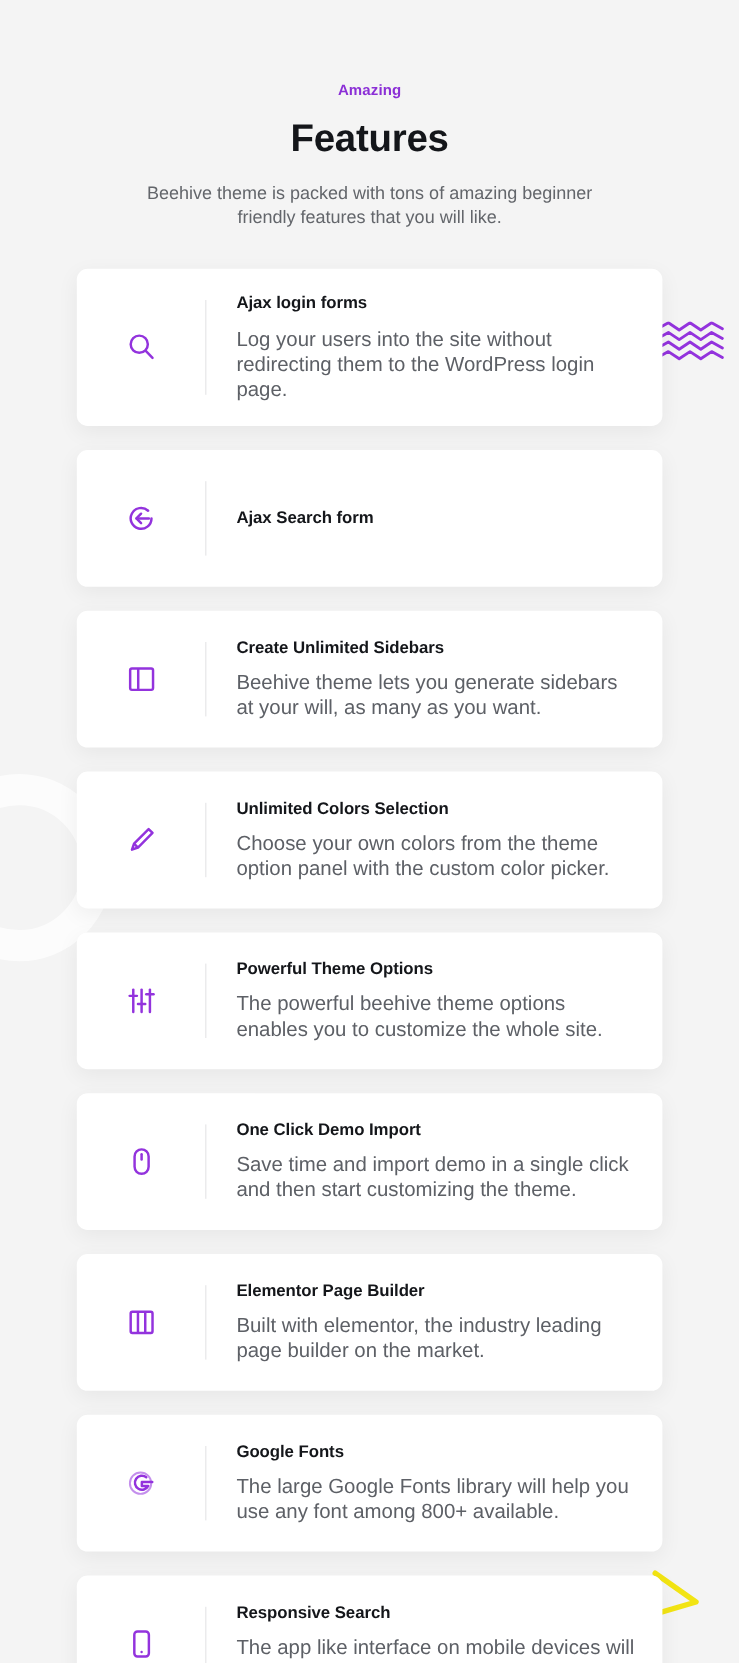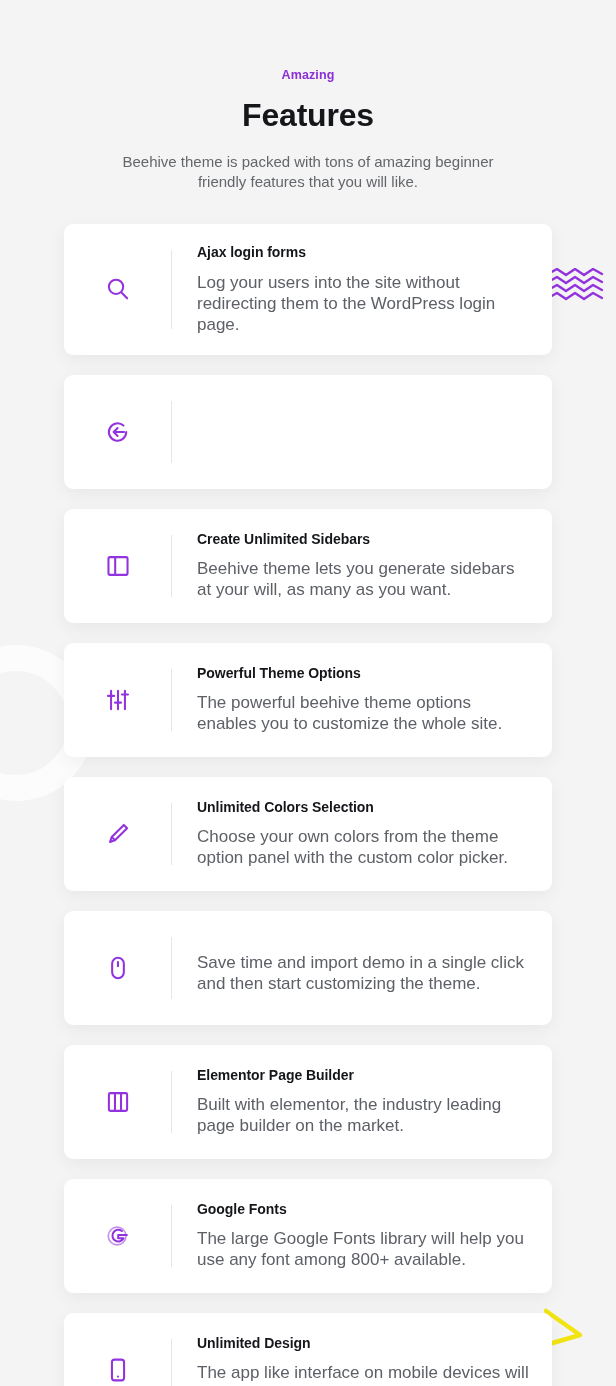--- a/index.html
+++ b/index.html
@@ -204,34 +204,49 @@
     <div class="feature-card">
       <div class="feature-icon-cell">
         <svg class="feature-icon" viewBox="0 0 24 24" fill="none">
           <path d="M19.6 12a8 8 0 1 1-2.6-5.9" stroke="currentColor" stroke-width="1.9" stroke-linecap="round"></path>
           <path d="M17.6 12 H8.2" stroke="currentColor" stroke-width="1.9" stroke-linecap="round"></path>
           <path d="M11.6 8.4 L8 12 L11.6 15.6" stroke="currentColor" stroke-width="1.9" stroke-linecap="round" stroke-linejoin="round"></path>
         </svg>
       </div>
       <div class="feature-divider"></div>
       <div class="feature-body">
+        <div class="feature-title">Ajax Search form</div>
       </div>
     </div>
 
     <div class="feature-card">
       <div class="feature-icon-cell">
         <svg class="feature-icon" viewBox="0 0 24 24" fill="none">
           <rect x="3.2" y="3.8" width="17.6" height="16.4" rx="1.4" stroke="currentColor" stroke-width="1.9"></rect>
           <path d="M9.4 3.8 V20.2" stroke="currentColor" stroke-width="1.9"></path>
         </svg>
       </div>
       <div class="feature-divider"></div>
       <div class="feature-body">
         <div class="feature-title">Create Unlimited Sidebars</div>
         <div class="feature-desc">Beehive theme lets you generate sidebars at your will, as many as you want.</div>
+      </div>
+    </div>
+
+    <div class="feature-card">
+      <div class="feature-icon-cell">
+        <svg class="feature-icon" viewBox="0 0 24 24" fill="none">
+          <path d="M17.4 3.6 L20.4 6.6 L9.2 17.8 L4.6 19.4 L6.2 14.8 Z" stroke="currentColor" stroke-width="1.9" stroke-linejoin="round"></path>
+          <path d="M6.2 14.8 L9.2 17.8" stroke="currentColor" stroke-width="1.9"></path>
+        </svg>
+      </div>
+      <div class="feature-divider"></div>
+      <div class="feature-body">
+        <div class="feature-title">Unlimited Colors Selection</div>
+        <div class="feature-desc">Choose your own colors from the theme option panel with the custom color picker.</div>
       </div>
     </div>
 
     <div class="feature-card">
       <div class="feature-icon-cell">
         <svg class="feature-icon" viewBox="0 0 24 24" fill="none">
           <path d="M5.6 3.4 V20.6" stroke="currentColor" stroke-width="1.9" stroke-linecap="round"></path>
           <path d="M12 3.4 V20.6" stroke="currentColor" stroke-width="1.9" stroke-linecap="round"></path>
           <path d="M18.4 3.4 V20.6" stroke="currentColor" stroke-width="1.9" stroke-linecap="round"></path>
           <path d="M2.8 8.2 H8.4" stroke="currentColor" stroke-width="1.9" stroke-linecap="round"></path>
@@ -242,40 +257,27 @@
       <div class="feature-divider"></div>
       <div class="feature-body">
         <div class="feature-title">Powerful Theme Options</div>
         <div class="feature-desc">The powerful beehive theme options enables you to customize the whole site.</div>
       </div>
     </div>
 
     <div class="feature-card">
       <div class="feature-icon-cell">
         <svg class="feature-icon" viewBox="0 0 24 24" fill="none">
-          <path d="M17.4 3.6 L20.4 6.6 L9.2 17.8 L4.6 19.4 L6.2 14.8 Z" stroke="currentColor" stroke-width="1.9" stroke-linejoin="round"></path>
-          <path d="M6.2 14.8 L9.2 17.8" stroke="currentColor" stroke-width="1.9"></path>
-        </svg>
-      </div>
-      <div class="feature-divider"></div>
-      <div class="feature-body">
-        <div class="feature-title">Unlimited Colors Selection</div>
-        <div class="feature-desc">Choose your own colors from the theme option panel with the custom color picker.</div>
-      </div>
-    </div>
-
-    <div class="feature-card">
-      <div class="feature-icon-cell">
-        <svg class="feature-icon" viewBox="0 0 24 24" fill="none">
           <rect x="6.6" y="2.6" width="10.8" height="18.8" rx="5.4" stroke="currentColor" stroke-width="1.9"></rect>
           <path d="M12 6.4 V10.4" stroke="currentColor" stroke-width="1.9" stroke-linecap="round"></path>
         </svg>
       </div>
       <div class="feature-divider"></div>
       <div class="feature-body">
+        <div class="feature-title">One Click Demo Import</div>
         <div class="feature-desc">Save time and import demo in a single click and then start customizing the theme.</div>
       </div>
     </div>
 
     <div class="feature-card">
       <div class="feature-icon-cell">
         <svg class="feature-icon" viewBox="0 0 24 24" fill="none">
           <rect x="3.6" y="3.8" width="16.8" height="16.4" rx="1.3" stroke="currentColor" stroke-width="1.9"></rect>
           <path d="M9.2 3.8 V20.2" stroke="currentColor" stroke-width="1.9"></path>
           <path d="M14.8 3.8 V20.2" stroke="currentColor" stroke-width="1.9"></path>
@@ -304,19 +306,19 @@
 
     <div class="feature-card">
       <div class="feature-icon-cell">
         <svg class="feature-icon" viewBox="0 0 24 24" fill="none">
           <rect x="6.4" y="2.4" width="11.2" height="19.2" rx="2.4" stroke="currentColor" stroke-width="1.9"></rect>
           <circle cx="12" cy="18.1" r=".95" fill="currentColor"></circle>
         </svg>
       </div>
       <div class="feature-divider"></div>
       <div class="feature-body">
-        <div class="feature-title">Unlimited Design</div>
+        <div class="feature-title">Responsive Search</div>
         <div class="feature-desc">The app like interface on mobile devices will surely make you happy.</div>
       </div>
     </div>
 
   </div>
 </div>
 
 </body></html>

